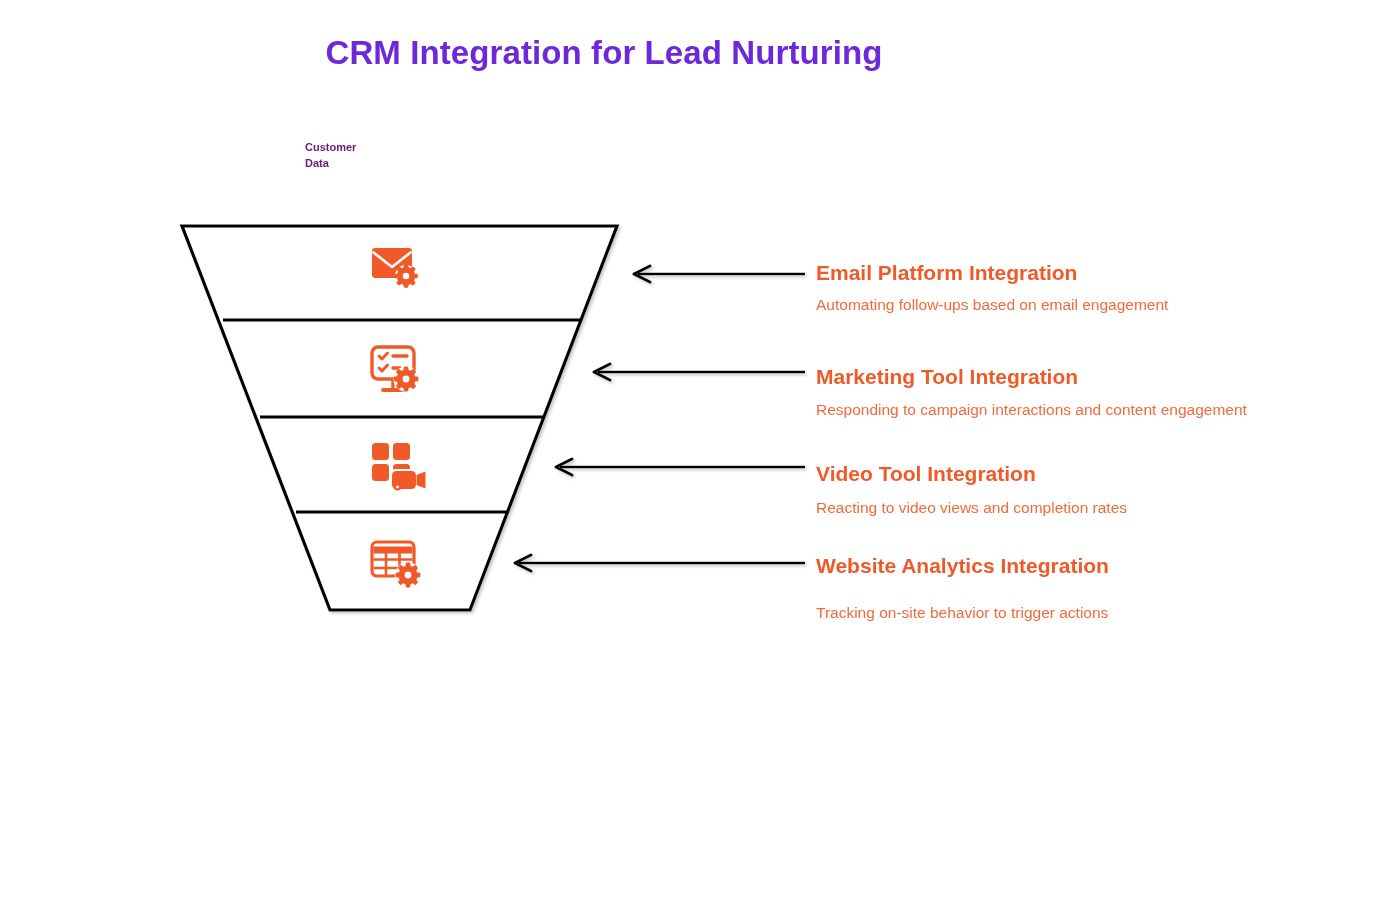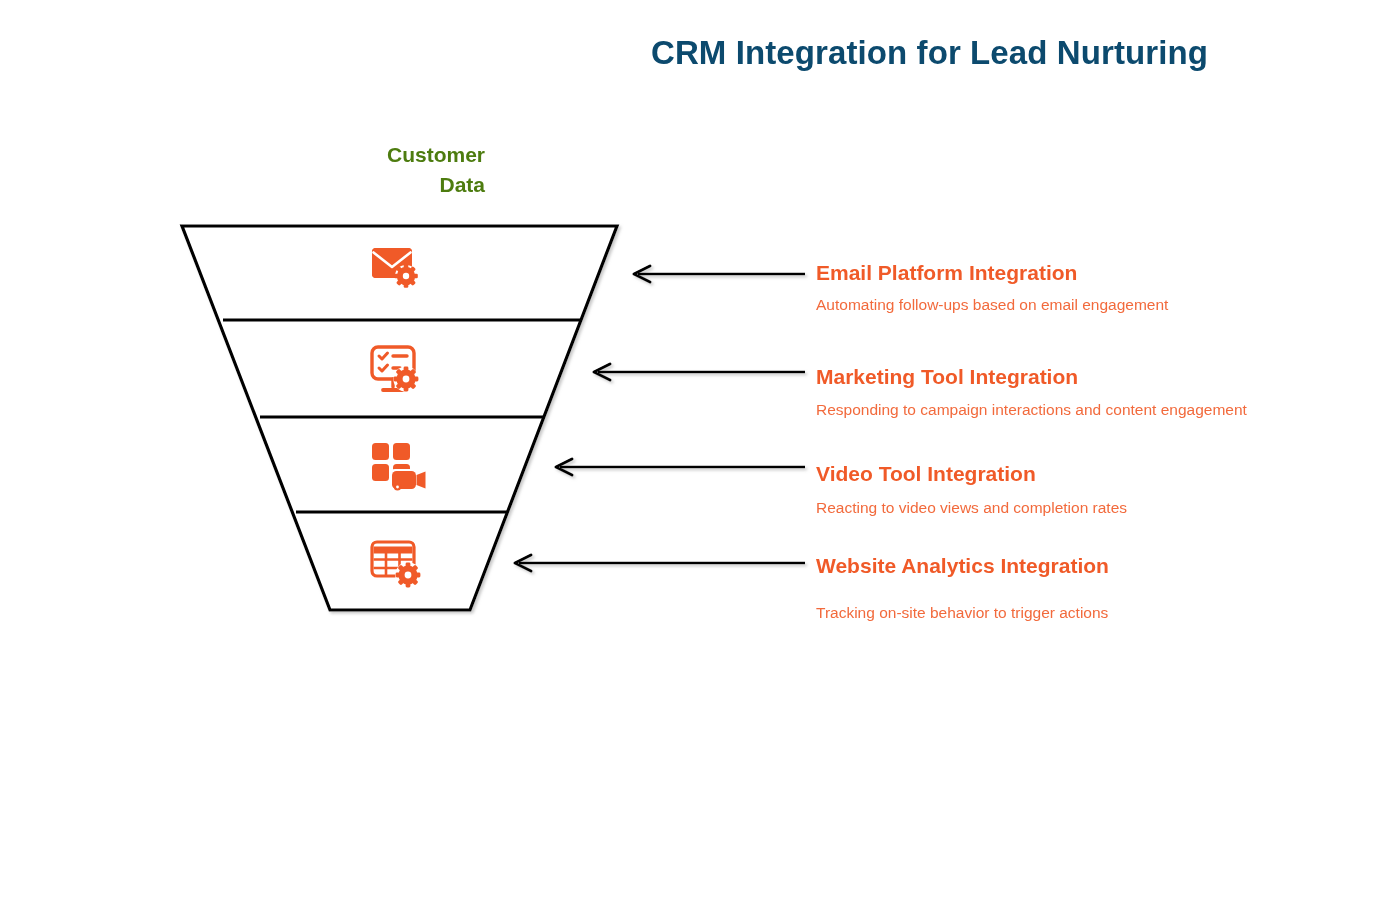--- a/index.html
+++ b/index.html
@@ -22,34 +22,34 @@
     width: 1400px;
     height: 914px;
   }
 
   
   .title {
     position: absolute;
     left: 0;
     top: 34px;
     width: 1208px;
-    text-align: right;
+    text-align: center;
     font-size: 33px;
     font-weight: bold;
-    color: #0c4a6e;
+    color: #6d28d9;
     letter-spacing: 0.1px;
   }
 
   
   .cap-label {
     position: absolute;
-    text-align: right;
-    font-size: 21px;
+    text-align: left;
+    font-size: 11px;
     font-weight: bold;
-    color: #4d7c0f;
+    color: #701a75;
     line-height: 1.42;
     white-space: pre-line;
   }
   #label-top {
     left: 305px;
     top: 140px;
     width: 180px;
   }
   #label-bottom {
     left: 300px;

